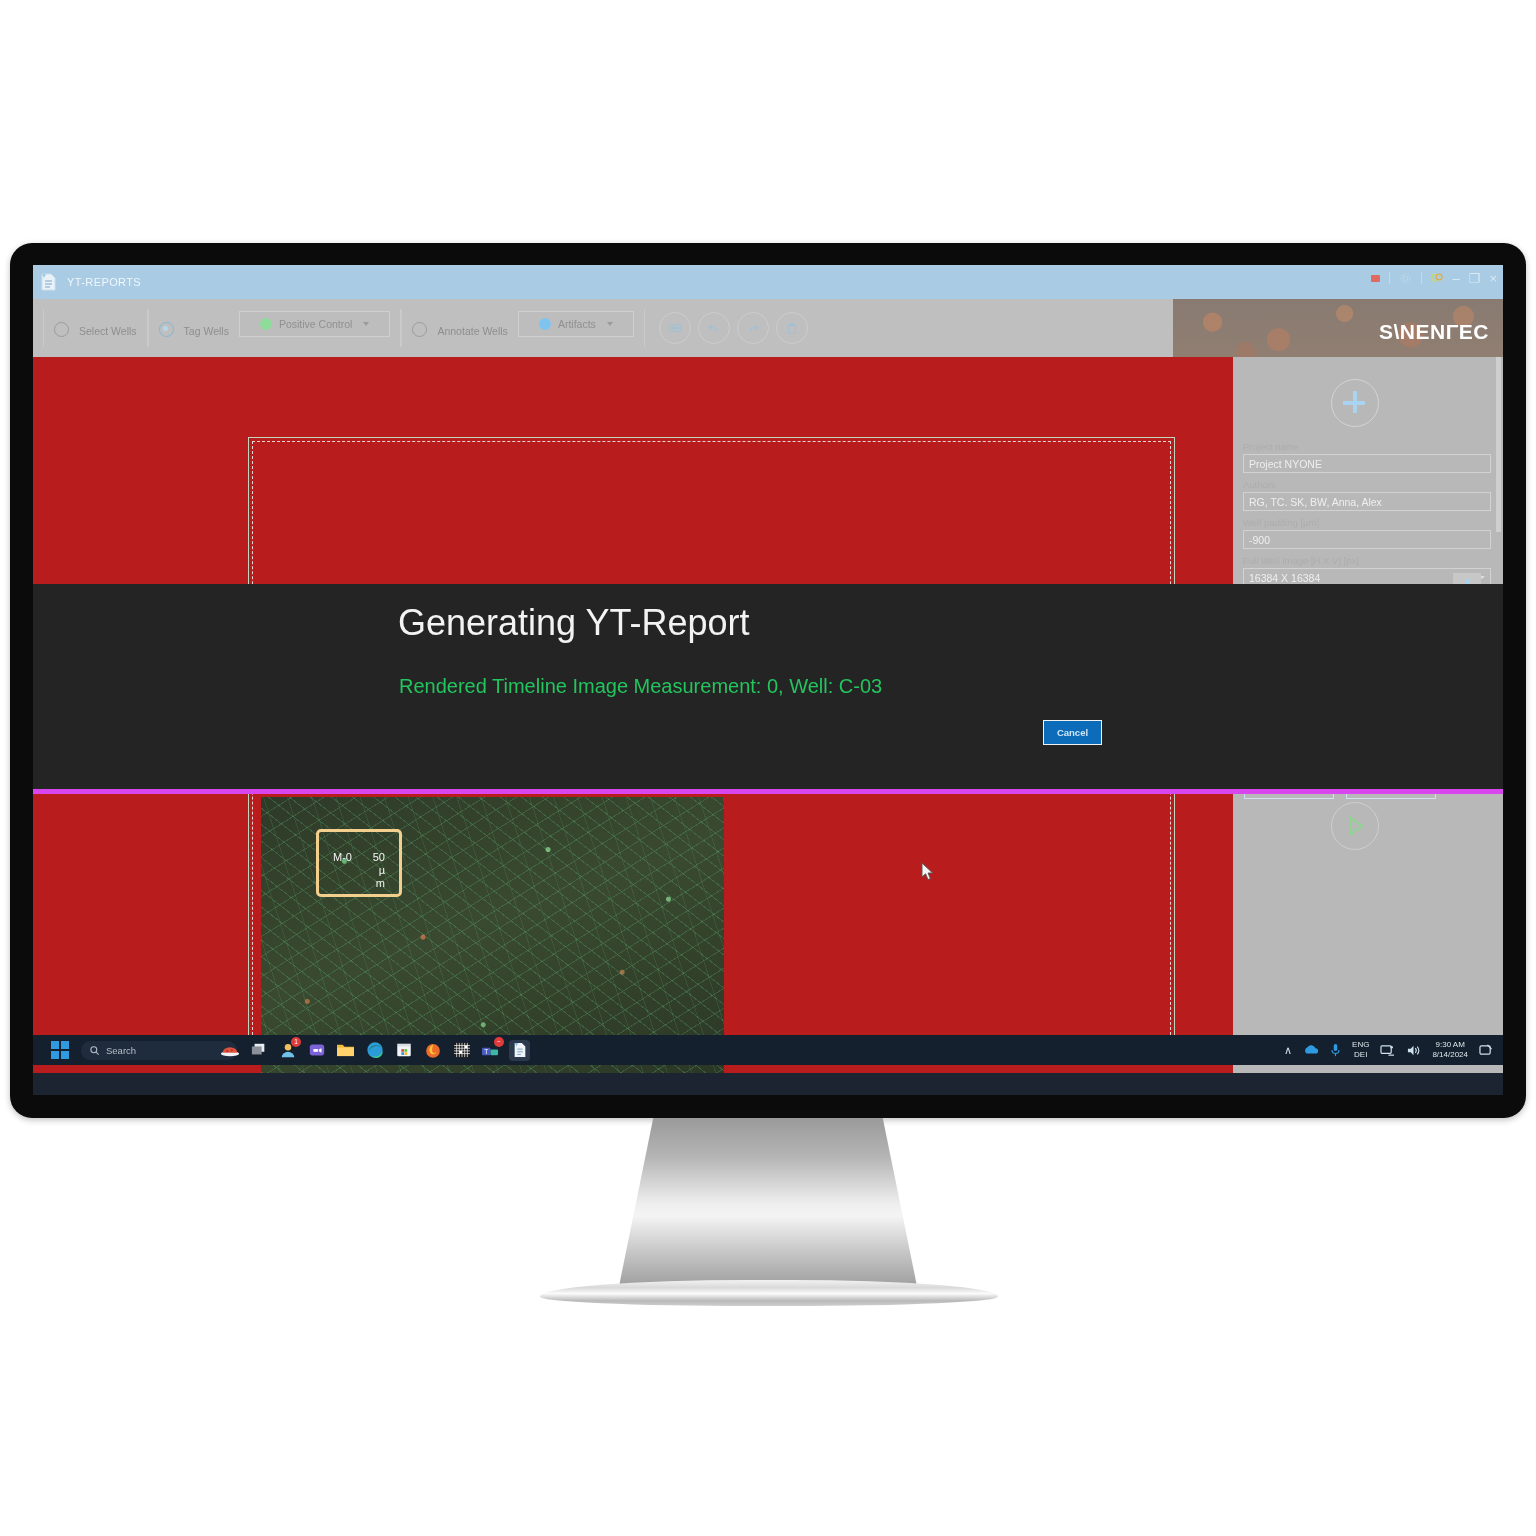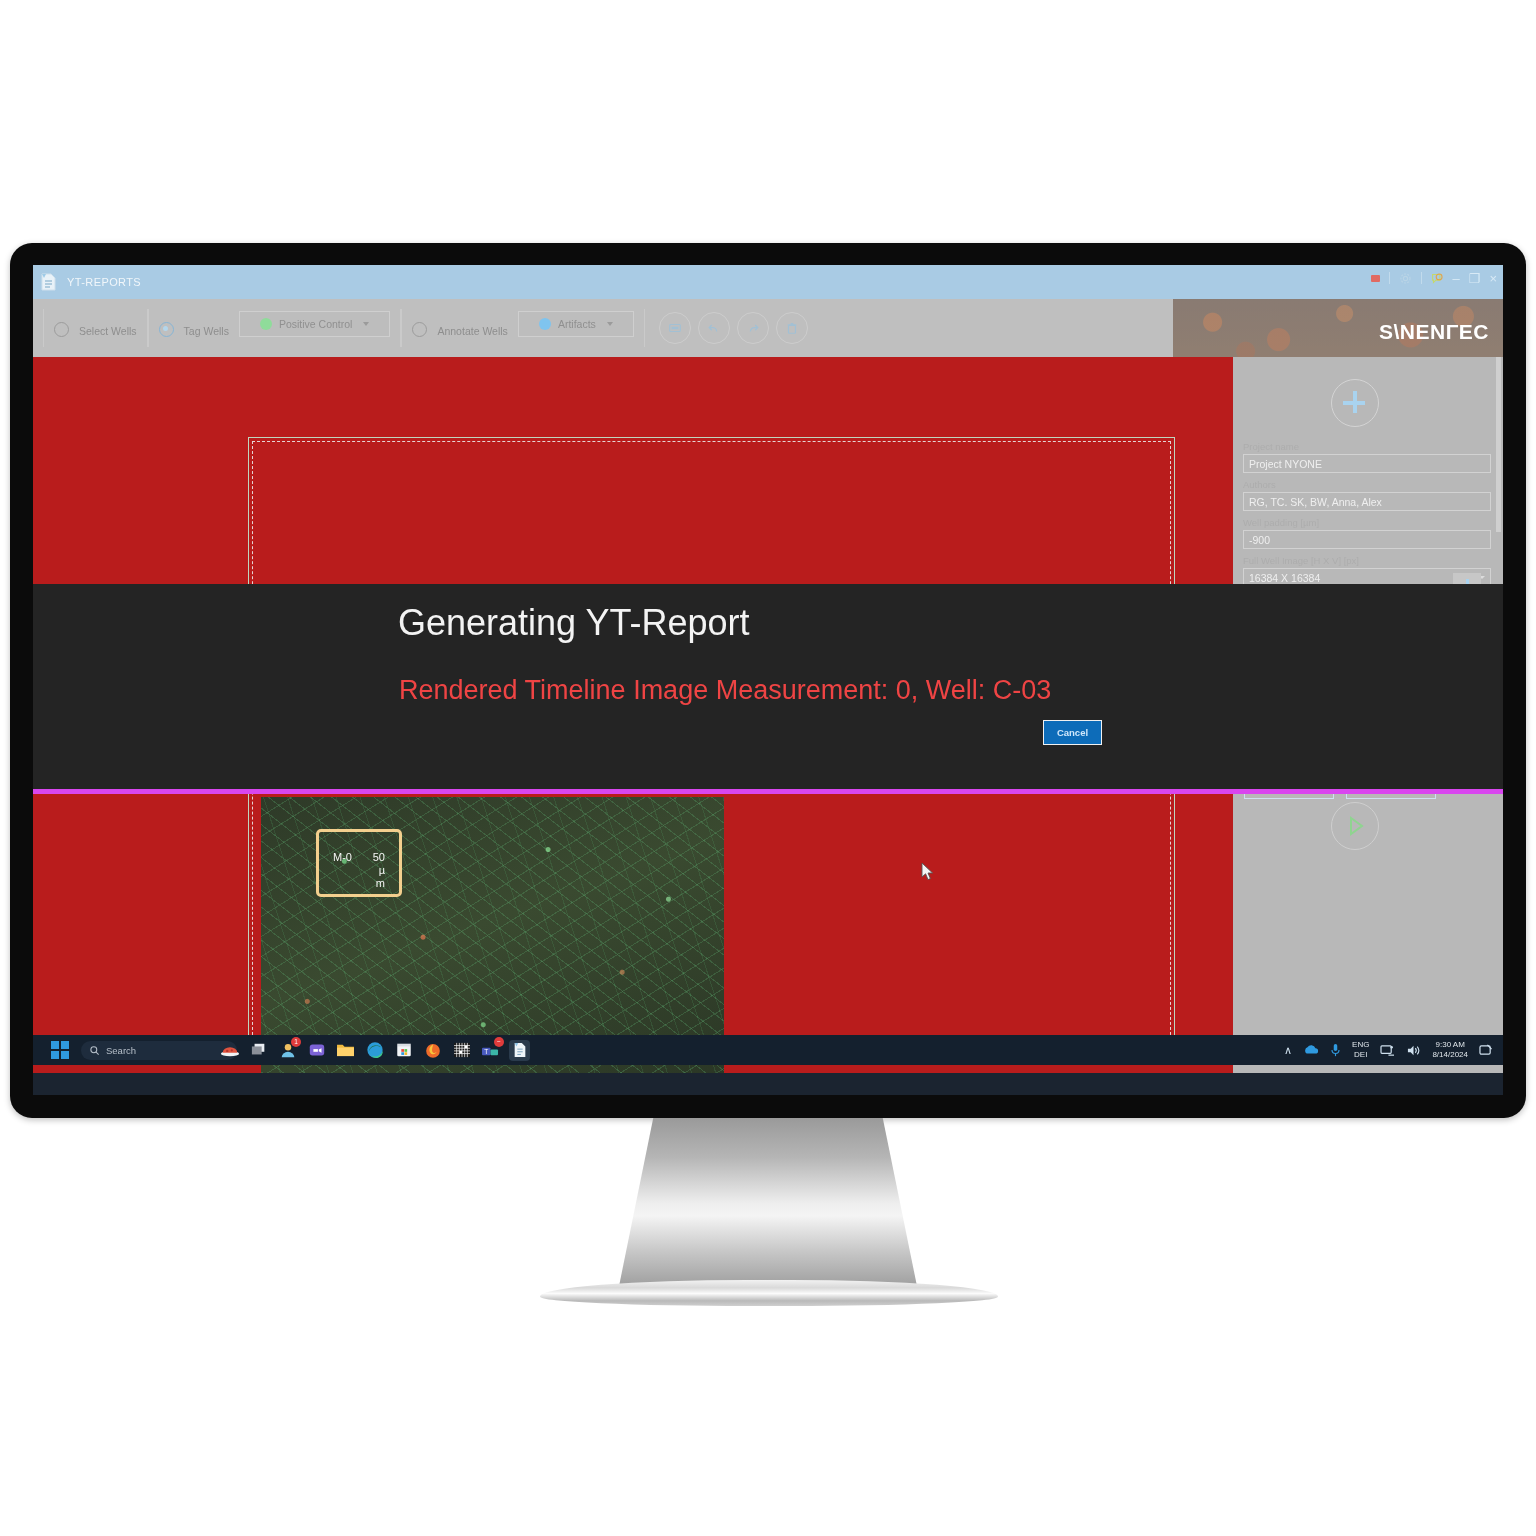--- a/index.html
+++ b/index.html
@@ -122,21 +122,21 @@
   .play-circle{position:absolute;left:98px;top:195px;width:46px;height:46px;border-radius:50%;border:1.5px solid #cfcfcf;display:flex;align-items:center;justify-content:center;}
   .scroll-thumb{position:absolute;right:2px;top:0;width:5px;height:175px;background:#cfcfcf;}
   .mini-plus{position:absolute;right:22px;top:-34px;width:28px;height:26px;background:#c7c7c7;display:flex;align-items:center;justify-content:center;}
   .mini-plus::before,.mini-plus::after{content:"";position:absolute;background:#a9d3ef;}
   .mini-plus::before{width:14px;height:3px;} .mini-plus::after{width:3px;height:14px;}
 
   
   #modal{position:absolute;left:0;top:319px;width:1470px;height:205px;background:#242424;z-index:40;
          border-bottom:5px solid #d946ef;}
   .m-title{position:absolute;left:365px;top:18px;font-size:36px;color:#f3f3f3;font-weight:400;}
-  .m-sub{position:absolute;left:366px;top:91px;font-size:27px;color:#ef4444;}
+  .m-sub{position:absolute;left:366px;top:91px;font-size:20px;color:#22c55e;}
   .m-cancel{position:absolute;left:1010px;top:136px;width:57px;height:23px;background:#0d6cb9;border:1.5px solid #f1f1f1;
             display:flex;align-items:center;justify-content:center;font-size:9.5px;color:#cfe7fb;font-weight:700;}
 
   
   #cursor{position:absolute;left:888px;top:597px;z-index:60;}
 
   
   #taskbar{position:absolute;left:0;bottom:0;width:1470px;height:30px;background:#14202e;display:flex;align-items:center;}
   .tb-start{width:18px;height:18px;margin-left:18px;display:grid;grid-template-columns:8px 8px;grid-template-rows:8px 8px;gap:2px;}
   .tb-start i{background:#2f9ae0;display:block;}

